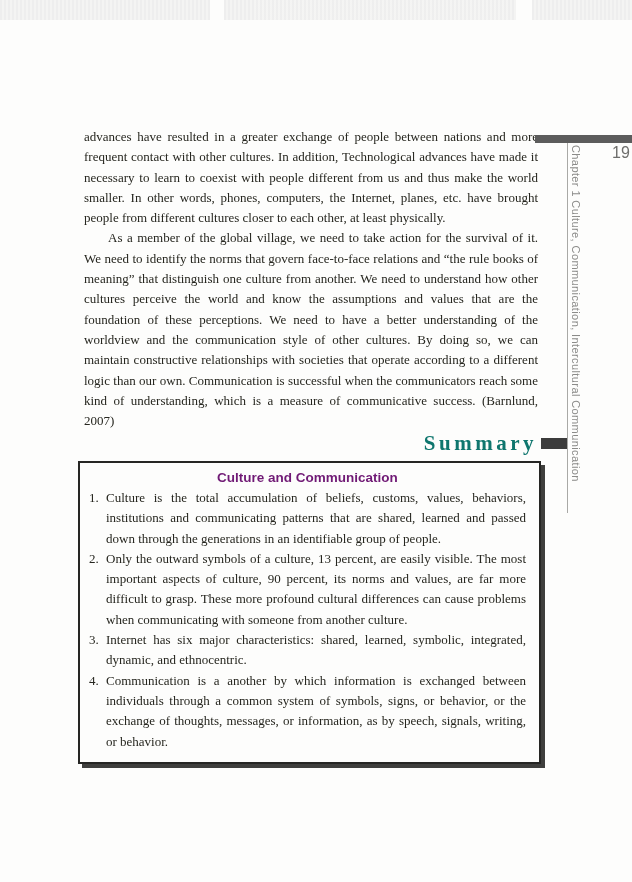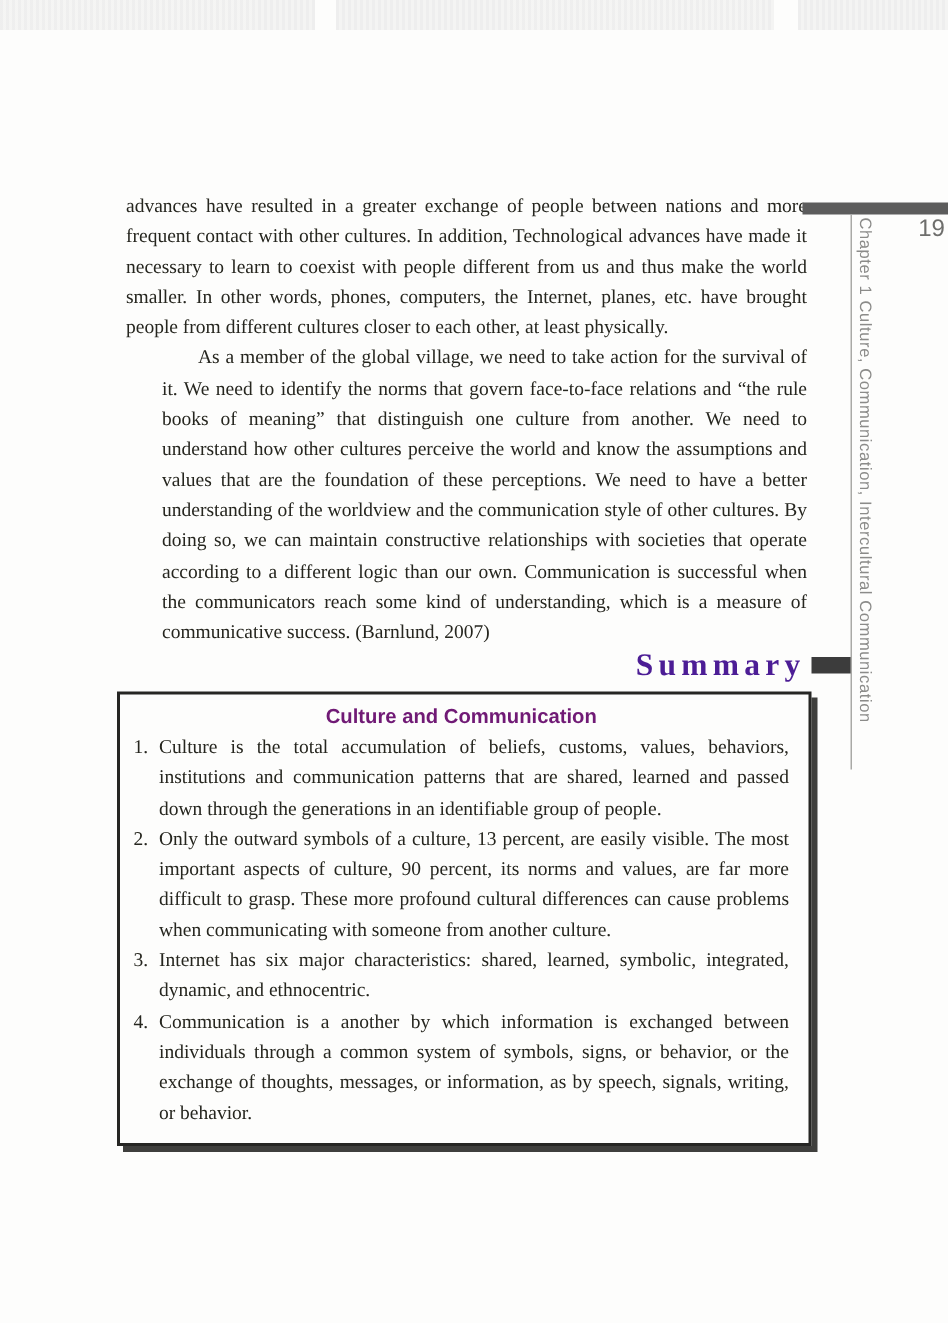--- a/index.html
+++ b/index.html
@@ -24,31 +24,31 @@
   .scan-strip .gap { position: absolute; top: 0; height: 20px; background: #fdfdfc; }
 
   
   .body-text {
     position: absolute; top: 127px; left: 84px; width: 454px;
     color: #26261f;
     font-size: 13px; line-height: 20.3px;
     text-align: justify;
   }
   .body-text p { margin: 0; }
-  .body-text p.indent { text-indent: 24px; margin-left: 24px; }
+  .body-text p.indent { text-indent: 24px; }
 
   
   .summary-row {
     position: absolute; top: 432px; left: 84px; width: 484px;
     display: flex; justify-content: flex-end; align-items: center;
   }
   .summary-heading {
     font-family: "Liberation Serif", serif;
     font-weight: bold; font-size: 21px; letter-spacing: 3.5px;
-    color: #4c1d95; line-height: 22px; white-space: nowrap;
+    color: #0f766e; line-height: 22px; white-space: nowrap;
   }
   .summary-marker {
     width: 27px; height: 11px; background: #3c3c3c; margin-left: 4px;
     flex: none;
   }
 
   
   .summary-box {
     position: absolute; top: 461px; left: 78px; width: 463px;
     box-sizing: border-box;
@@ -111,21 +111,21 @@
   <div class="summary-row">
     <span class="summary-heading">Summary</span>
     <span class="summary-marker"></span>
   </div>
 
   <div class="summary-box">
     <div class="box-title">Culture and Communication</div>
 
     <div class="box-item">
       <span class="num">1.</span>
-      <div class="item-text">Culture is the total accumulation of beliefs, customs, values, behaviors, institutions and communication patterns that are shared, learned and passed down through the generations in an identifiable group of people.</div>
+      <div class="item-text">Culture is the total accumulation of beliefs, customs, values, behaviors, institutions and communicating patterns that are shared, learned and passed down through the generations in an identifiable group of people.</div>
     </div>
     <div class="box-item">
       <span class="num">2.</span>
       <div class="item-text">Only the outward symbols of a culture, 13 percent, are easily visible. The most important aspects of culture, 90 percent, its norms and values, are far more difficult to grasp. These more profound cultural differences can cause problems when communicating with someone from another culture.</div>
     </div>
     <div class="box-item">
       <span class="num">3.</span>
       <div class="item-text">Internet has six major characteristics: shared, learned, symbolic, integrated, dynamic, and ethnocentric.</div>
     </div>
     <div class="box-item">

